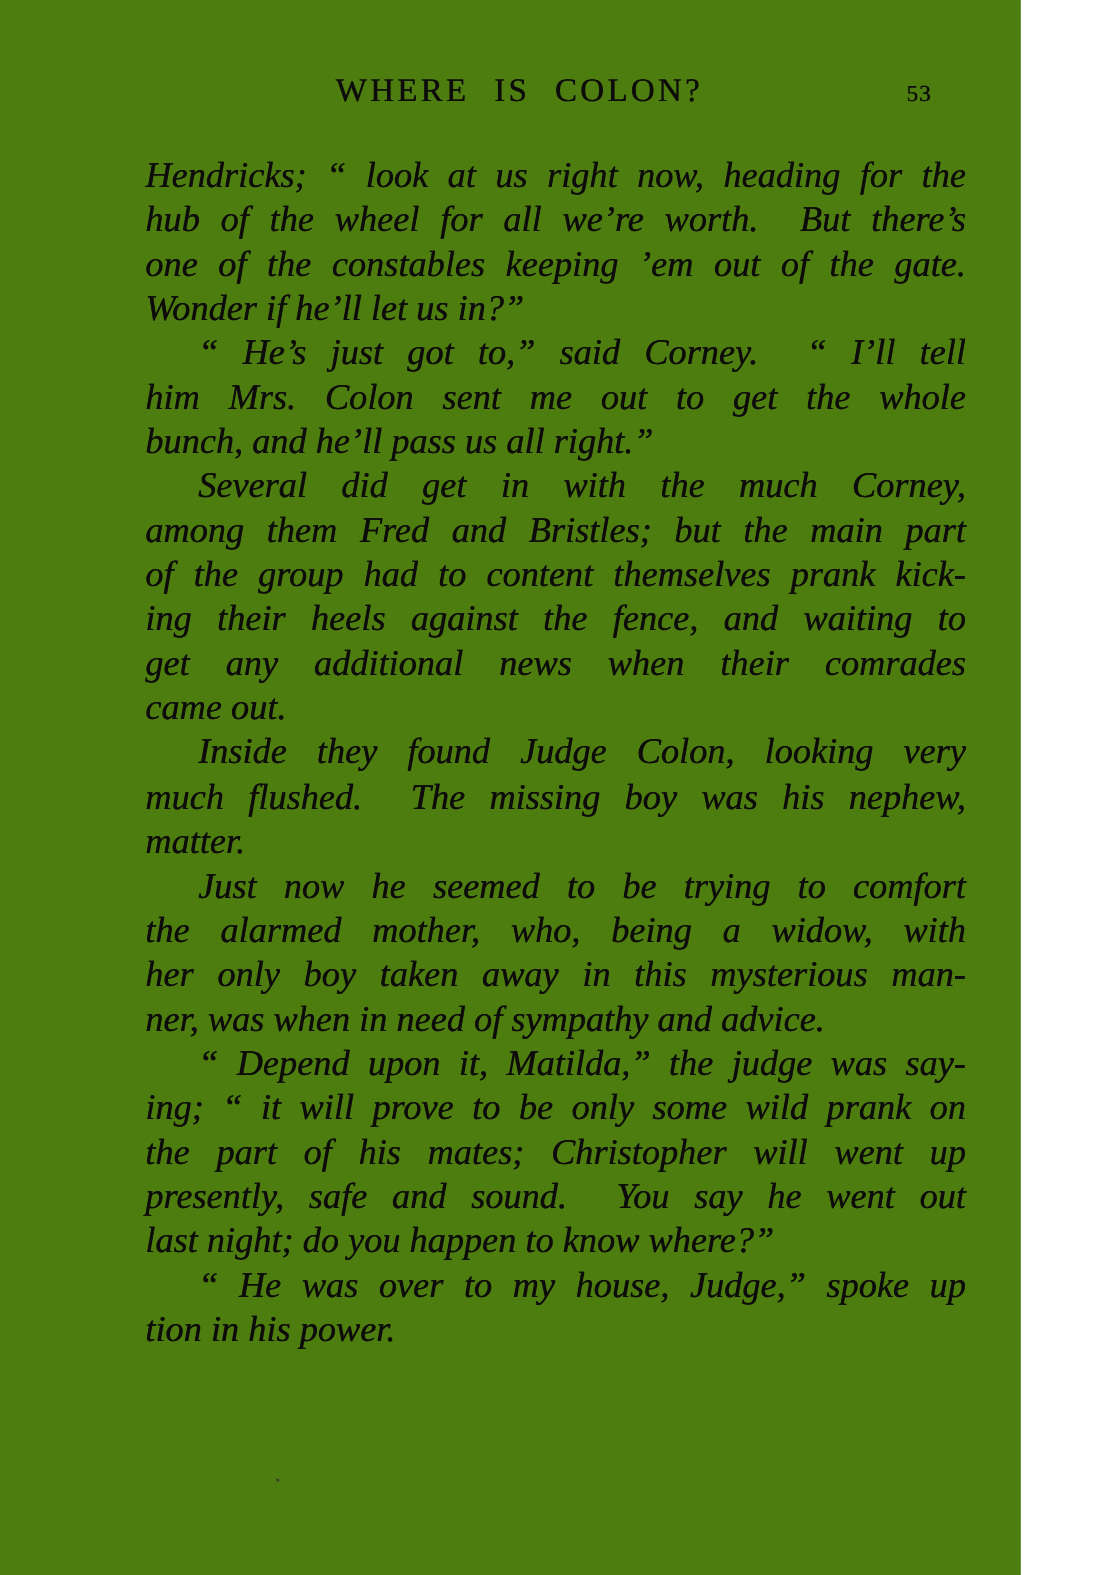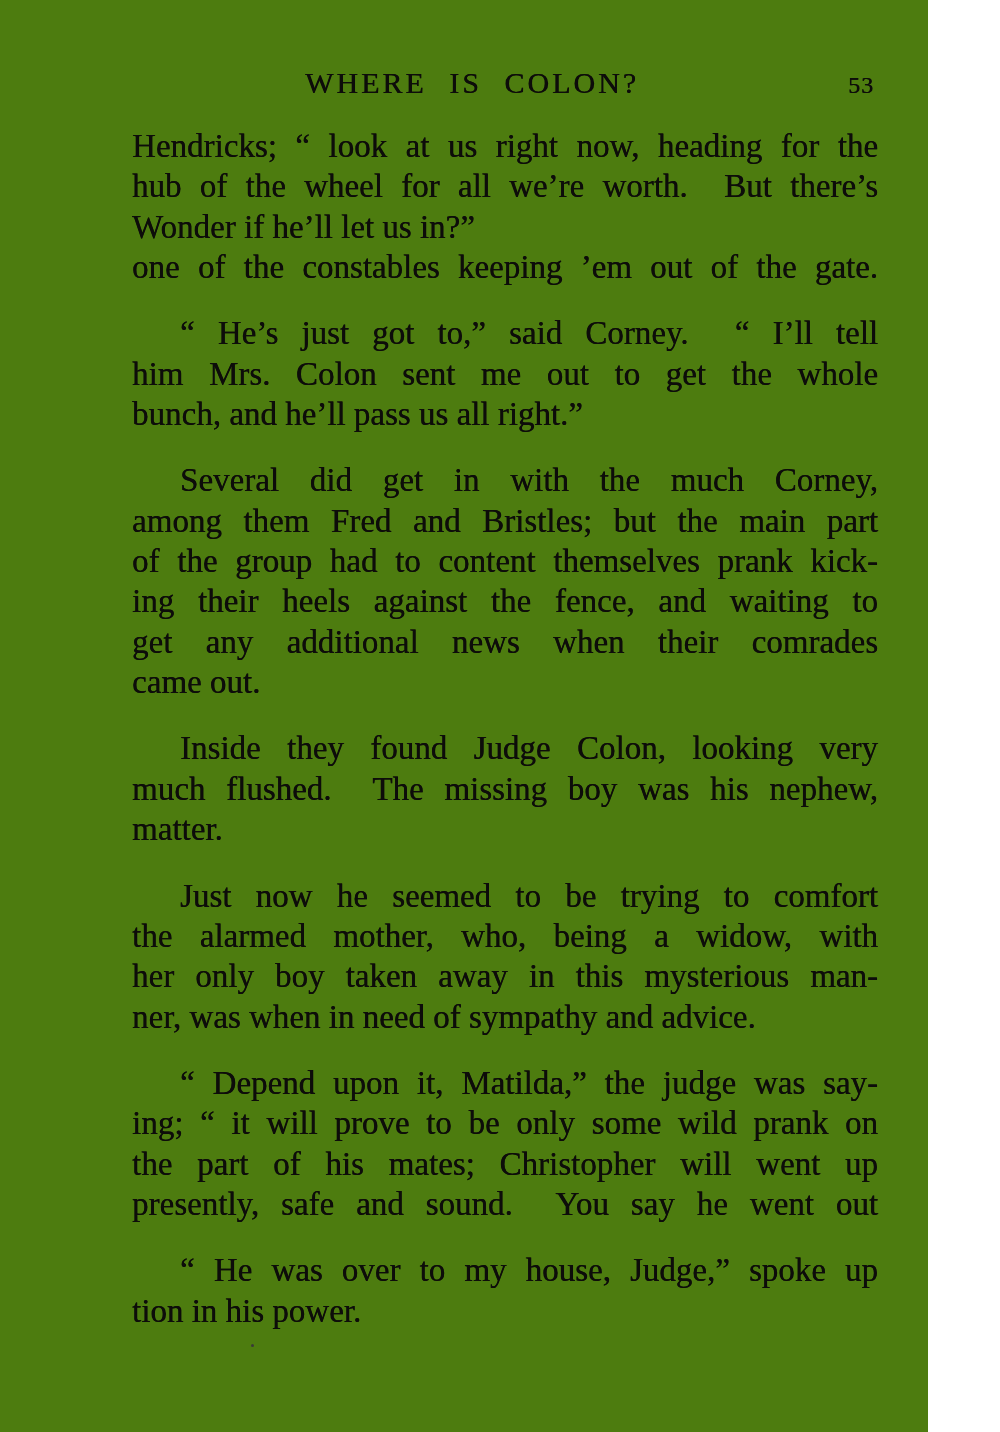--- a/index.html
+++ b/index.html
@@ -23,47 +23,47 @@
     font-size: 30px;
     line-height: 34px;
     letter-spacing: 3px;
     word-spacing: 12px;
     text-shadow: 0.4px 0 0 currentColor;
     white-space: nowrap;
   }
   .page-number {
     position: absolute;
     top: 68px;
-    left: 848px;
-    font-size: 24px;
+    left: 824px;
+    font-size: 21px;
     line-height: 34px;
     letter-spacing: 1px;
     text-shadow: 0.4px 0 0 currentColor;
   }
   .page-body {
     position: absolute;
-    top: 126px;
+    top: 140px;
     left: 132px;
     width: 746px;
     font-size: 33px;
     line-height: 40.35px;
     text-shadow: 0.35px 0 0 currentColor;
+    font-style: italic;
   }
   .para { }
   .line {
     text-align: justify;
     text-align-last: justify;
     white-space: normal;
   }
   .line.last {
     text-align-last: left;
   }
   .line.indent {
     text-indent: 48px;
-    margin-top: 26px;
   }
   .artifact-dot {
     position: absolute;
     top: 1344px;
     left: 251px;
     width: 3px;
     height: 3px;
     border-radius: 50%;
     background: #3a3a38;
   }
@@ -71,22 +71,22 @@
 </head>
 <body>
 
 <div class="page">
   <div class="running-head">WHERE IS COLON?</div>
   <div class="page-number">53</div>
   <div class="page-body">
       <div class="para">
         <div class="line">Hendricks; “ look at us right now, heading for the</div>
         <div class="line">hub of the wheel for all we’re worth.&nbsp; But there’s</div>
+        <div class="line">one of the constables keeping ’em out of the gate.</div>
         <div class="line last">Wonder if he’ll let us in?”</div>
-        <div class="line">one of the constables keeping ’em out of the gate.</div>
       </div>
       <div class="para">
         <div class="line indent">“ He’s just got to,” said Corney.&nbsp; “ I’ll tell</div>
         <div class="line">him Mrs. Colon sent me out to get the whole</div>
         <div class="line last">bunch, and he’ll pass us all right.”</div>
       </div>
       <div class="para">
         <div class="line indent">Several did get in with the much Corney,</div>
         <div class="line">among them Fred and Bristles; but the main part</div>
         <div class="line">of the group had to content themselves prank kick-</div>
@@ -103,20 +103,21 @@
         <div class="line indent">Just now he seemed to be trying to comfort</div>
         <div class="line">the alarmed mother, who, being a widow, with</div>
         <div class="line">her only boy taken away in this mysterious man-</div>
         <div class="line last">ner, was when in need of sympathy and advice.</div>
       </div>
       <div class="para">
         <div class="line indent">“ Depend upon it, Matilda,” the judge was say-</div>
         <div class="line">ing; “ it will prove to be only some wild prank on</div>
         <div class="line">the part of his mates; Christopher will went up</div>
         <div class="line">presently, safe and sound.&nbsp; You say he went out</div>
+        <div class="line last">last night; do you happen to know where?”</div>
       </div>
       <div class="para">
         <div class="line indent">“ He was over to my house, Judge,” spoke up</div>
         <div class="line last">tion in his power.</div>
       </div>
     </div>
   <div class="artifact-dot"></div>
 </div>
 
 </body></html>

